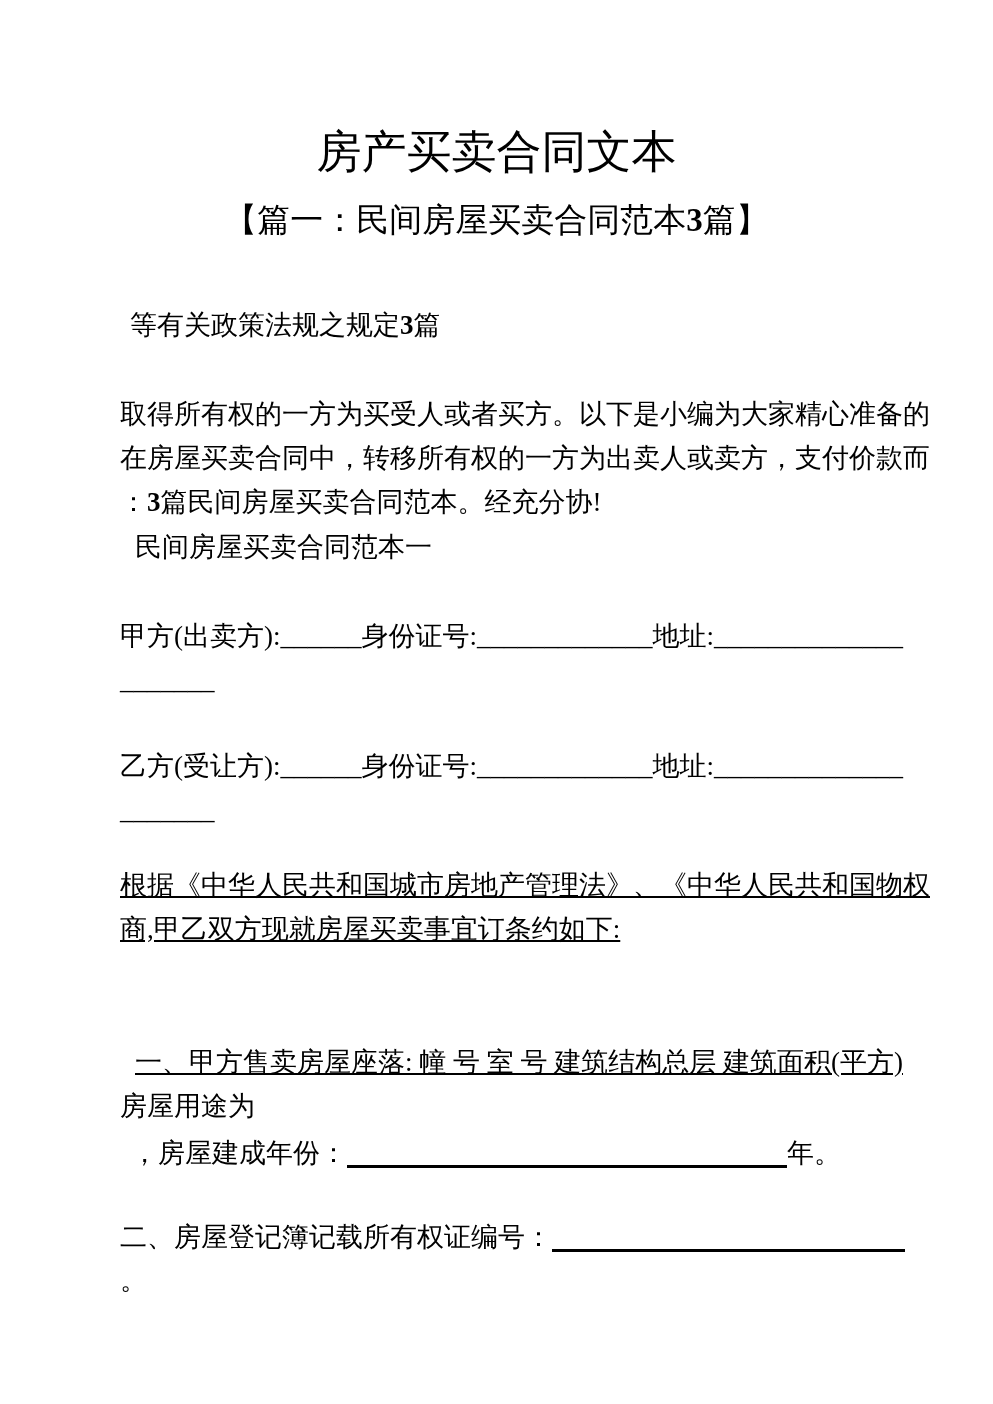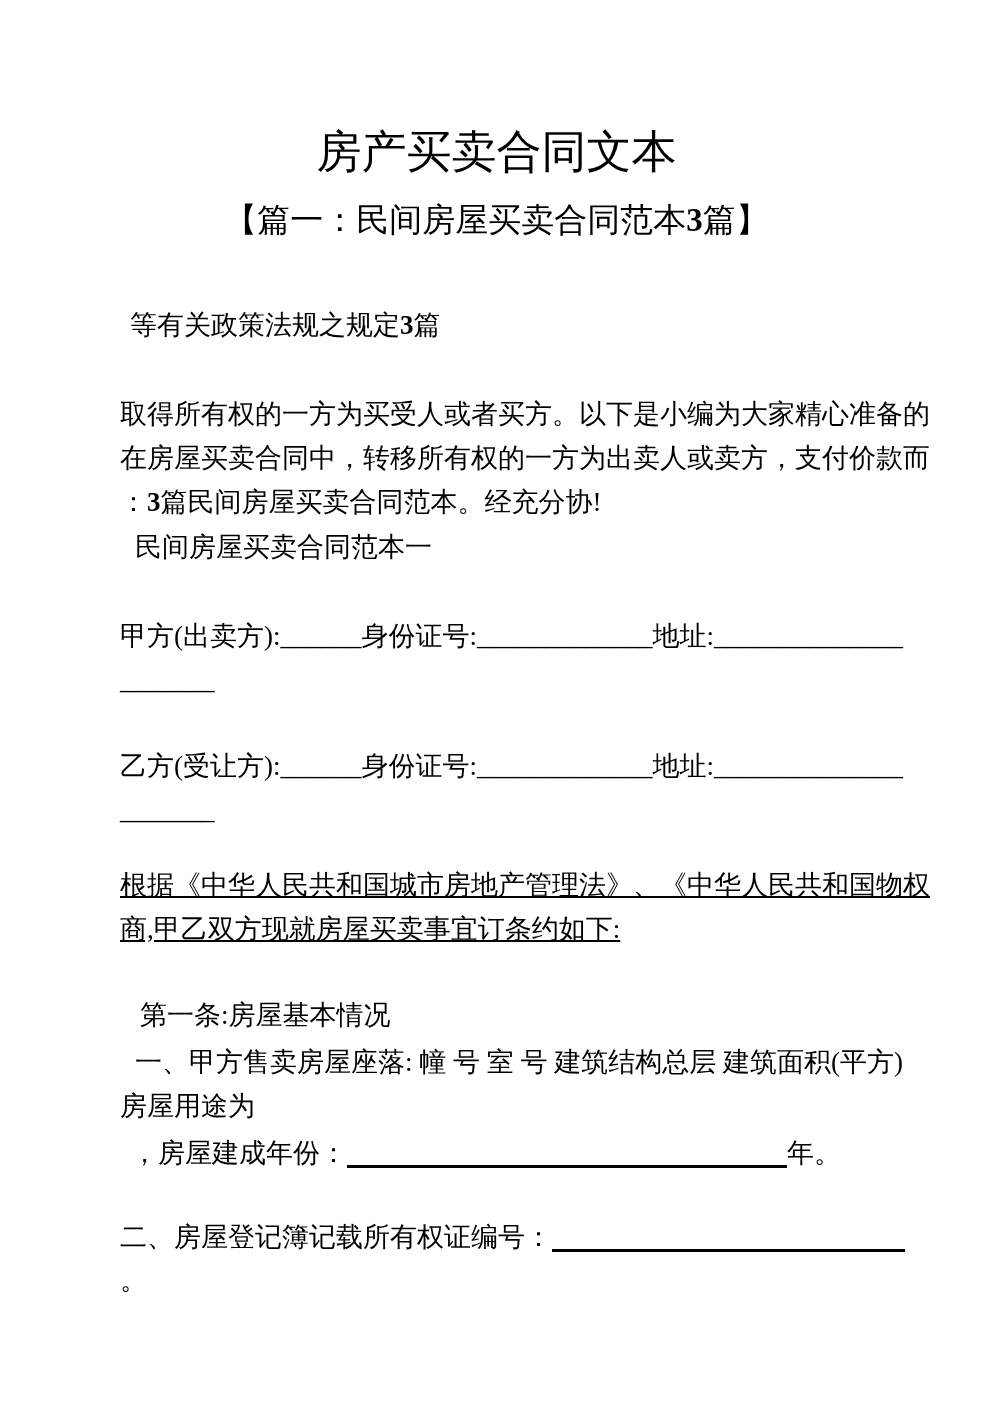--- a/index.html
+++ b/index.html
@@ -71,24 +71,23 @@
   <div class="abs" style="top:744px;left:120px;">
     <div class="body-line"><span>乙方(受让方):</span><span>______</span><span>身份证号:</span><span>_____________</span><span>地址:</span><span>______________</span></div>
     <div class="body-line">_______</div>
   </div>
 
   <div class="abs" style="top:863px;left:120px;text-decoration:underline;">
     <div class="body-line">根据《中华人民共和国城市房地产管理法》、《中华人民共和国物权</div>
     <div class="body-line">商,甲乙双方现就房屋买卖事宜订条约如下:</div>
   </div>
 
-  <div class="abs body-line" style="top:993px;left:140px;">第一条:房屋基本情况</div>
 
   <div class="abs" style="top:1040px;left:120px;">
-    <div class="body-line" style="padding-left:15px;">一、甲方售卖房屋座落: 幢 号 室 号 建筑结构总层 建筑面积(平方)</div>
+    <div class="body-line" style="padding-left:15px;text-decoration:underline;">一、甲方售卖房屋座落: 幢 号 室 号 建筑结构总层 建筑面积(平方)</div>
     <div class="body-line">房屋用途为</div>
   </div>
 
   <div class="abs body-line" style="top:1131px;left:120px;margin-left:11px;"><span>，房屋建成年份：</span><span class="rule" style="width:440px;"></span><span>年。</span></div>
 
   <div class="abs body-line" style="top:1215px;left:120px;"><span>二、房屋登记簿记载所有权证编号：</span><span class="rule" style="width:353px;"></span></div>
 
   <div class="abs body-line" style="top:1258px;left:120px;">。</div>
 
 </div>

